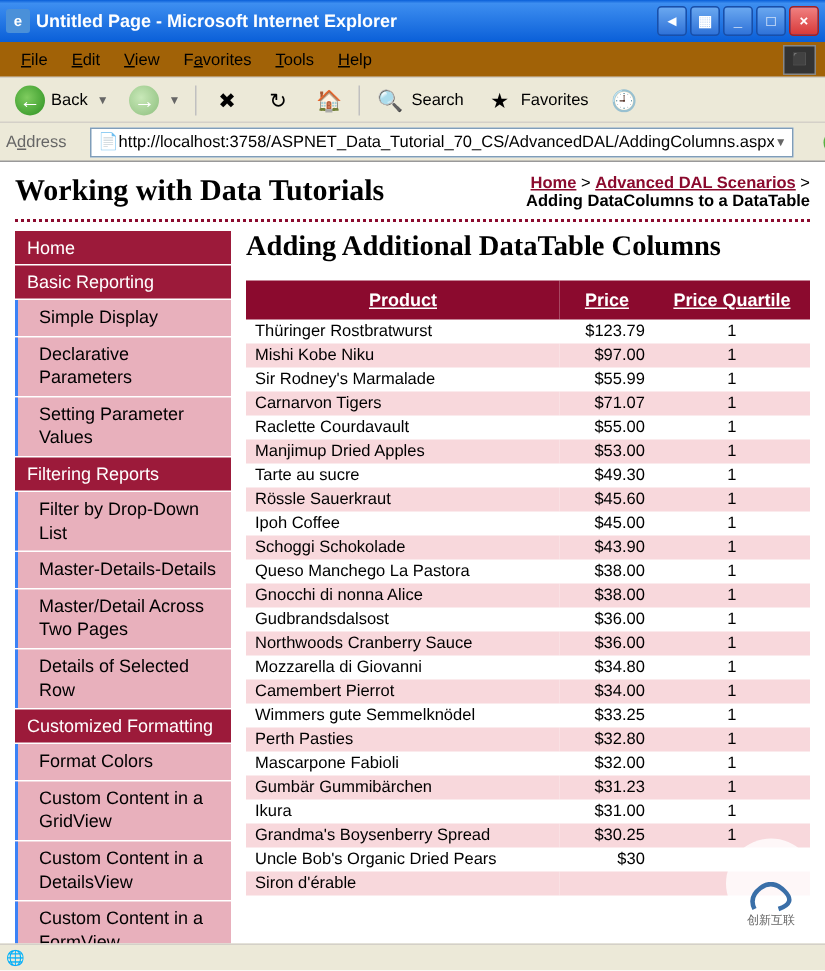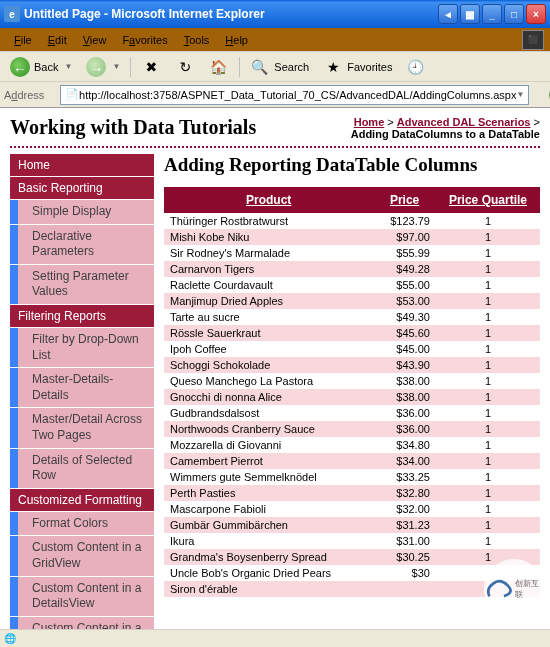--- a/index.html
+++ b/index.html
@@ -40,39 +40,39 @@
 .page-title { font-family: Georgia, serif; font-size: 20px; font-weight: bold; }
 .breadcrumb { font-size: 11px; text-align: right; max-width: 200px; }
 .breadcrumb a { color: #8b0a2e; font-weight: bold; text-decoration: underline; }
 .bc-current { font-weight: bold; }
 
 .page-body { display: flex; gap: 10px; }
 
 
 .sidebar { width: 144px; flex-shrink: 0; }
 .nav-head { background: #9c1a3a; color: #fff; padding: 4px 8px; font-size: 12px; cursor: pointer; margin-bottom: 1px; }
-.nav-sub { background: #e8b0bc; color: #404040; padding: 4px 8px 4px 14px; font-size: 12px; cursor: pointer; margin-bottom: 1px; border-left: 8px solid #3b82f6; line-height: 1.3; }
+.nav-sub { background: #e8b0bc; color: #000000; padding: 4px 8px 4px 14px; font-size: 12px; cursor: pointer; margin-bottom: 1px; border-left: 2px solid #3b82f6; line-height: 1.3; }
 
 
 .main { flex: 1; }
 .content-title { font-family: Georgia, serif; font-size: 19px; font-weight: bold; margin-bottom: 10px; line-height: 1.2; }
 
 
 .data-table { width: 100%; border-collapse: collapse; font-size: 11px; }
 .data-table thead th { background: #8b0a2e; color: #fff; font-weight: bold; text-decoration: underline; padding: 6px 4px; font-size: 12px; }
 .data-table tbody tr:nth-child(even) td { background: #f8d8dc; }
 .data-table td { padding: 2px 6px; }
 .col-price { text-align: right; }
 .col-q { text-align: center; }
 
 
 .statusbar { position: absolute; bottom: 0; left: 0; right: 0; height: 18px; background: #ece9d8; border-top: 1px solid #d4d0c8; display: flex; align-items: center; padding: 0 4px; font-size: 10px; }
 
 
-.watermark { position: absolute; right: 6px; bottom: 28px; width: 60px; height: 60px; border-radius: 50%; background: rgba(255,255,255,0.8); display: flex; align-items: center; justify-content: center; font-size: 8px; color: #666; flex-direction: row; pointer-events: none; }
+.watermark { position: absolute; right: 6px; bottom: 28px; width: 60px; height: 60px; border-radius: 50%; background: rgba(255,255,255,0.8); display: flex; align-items: center; justify-content: flex-end; font-size: 8px; color: #666; flex-direction: column; pointer-events: none; }
 
 .under { text-decoration: underline; }
 </style>
 </head>
 <body>
 
 <div class="titlebar">
   <span class="titlebar-icon">e</span>
   <span class="titlebar-text">Untitled Page - Microsoft Internet Explorer</span>
   <div class="titlebar-controls">
@@ -168,21 +168,21 @@
       <div class="nav-sub">Details of Selected Row</div>
       <div class="nav-head">Customized Formatting</div>
       <div class="nav-sub">Format Colors</div>
       <div class="nav-sub">Custom Content in a GridView</div>
       <div class="nav-sub">Custom Content in a DetailsView</div>
       <div class="nav-sub">Custom Content in a FormView</div>
 
     </div>
 
     <div class="main">
-      <div class="content-title">Adding Reporting DataTable Columns</div>
+      <div class="content-title">Adding Additional DataTable Columns</div>
       <table class="data-table">
         <thead>
           <tr>
             <th>Product</th>
             <th>Price</th>
             <th>Price Quartile</th>
           </tr>
         </thead>
         <tbody id="table-body">
             <tr>
@@ -195,21 +195,21 @@
               <td class="col-price">$97.00</td>
               <td class="col-q">1</td>
             </tr>
             <tr>
               <td>Sir Rodney's Marmalade</td>
               <td class="col-price">$55.99</td>
               <td class="col-q">1</td>
             </tr>
             <tr>
               <td>Carnarvon Tigers</td>
-              <td class="col-price">$49.28</td>
+              <td class="col-price">$71.07</td>
               <td class="col-q">1</td>
             </tr>
             <tr>
               <td>Raclette Courdavault</td>
               <td class="col-price">$55.00</td>
               <td class="col-q">1</td>
             </tr>
             <tr>
               <td>Manjimup Dried Apples</td>
               <td class="col-price">$53.00</td>

